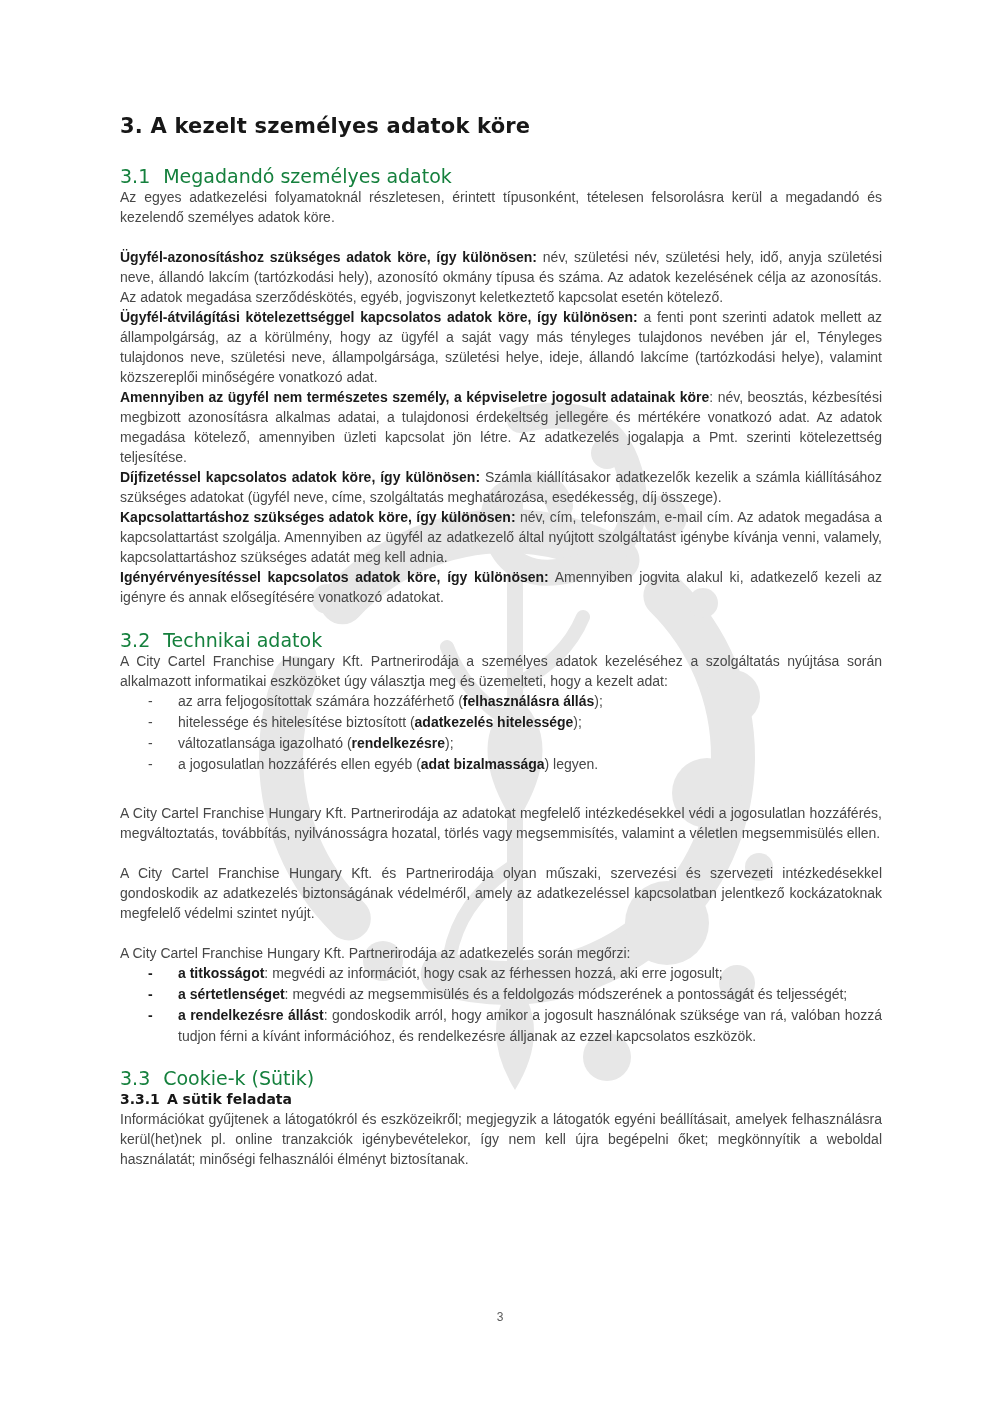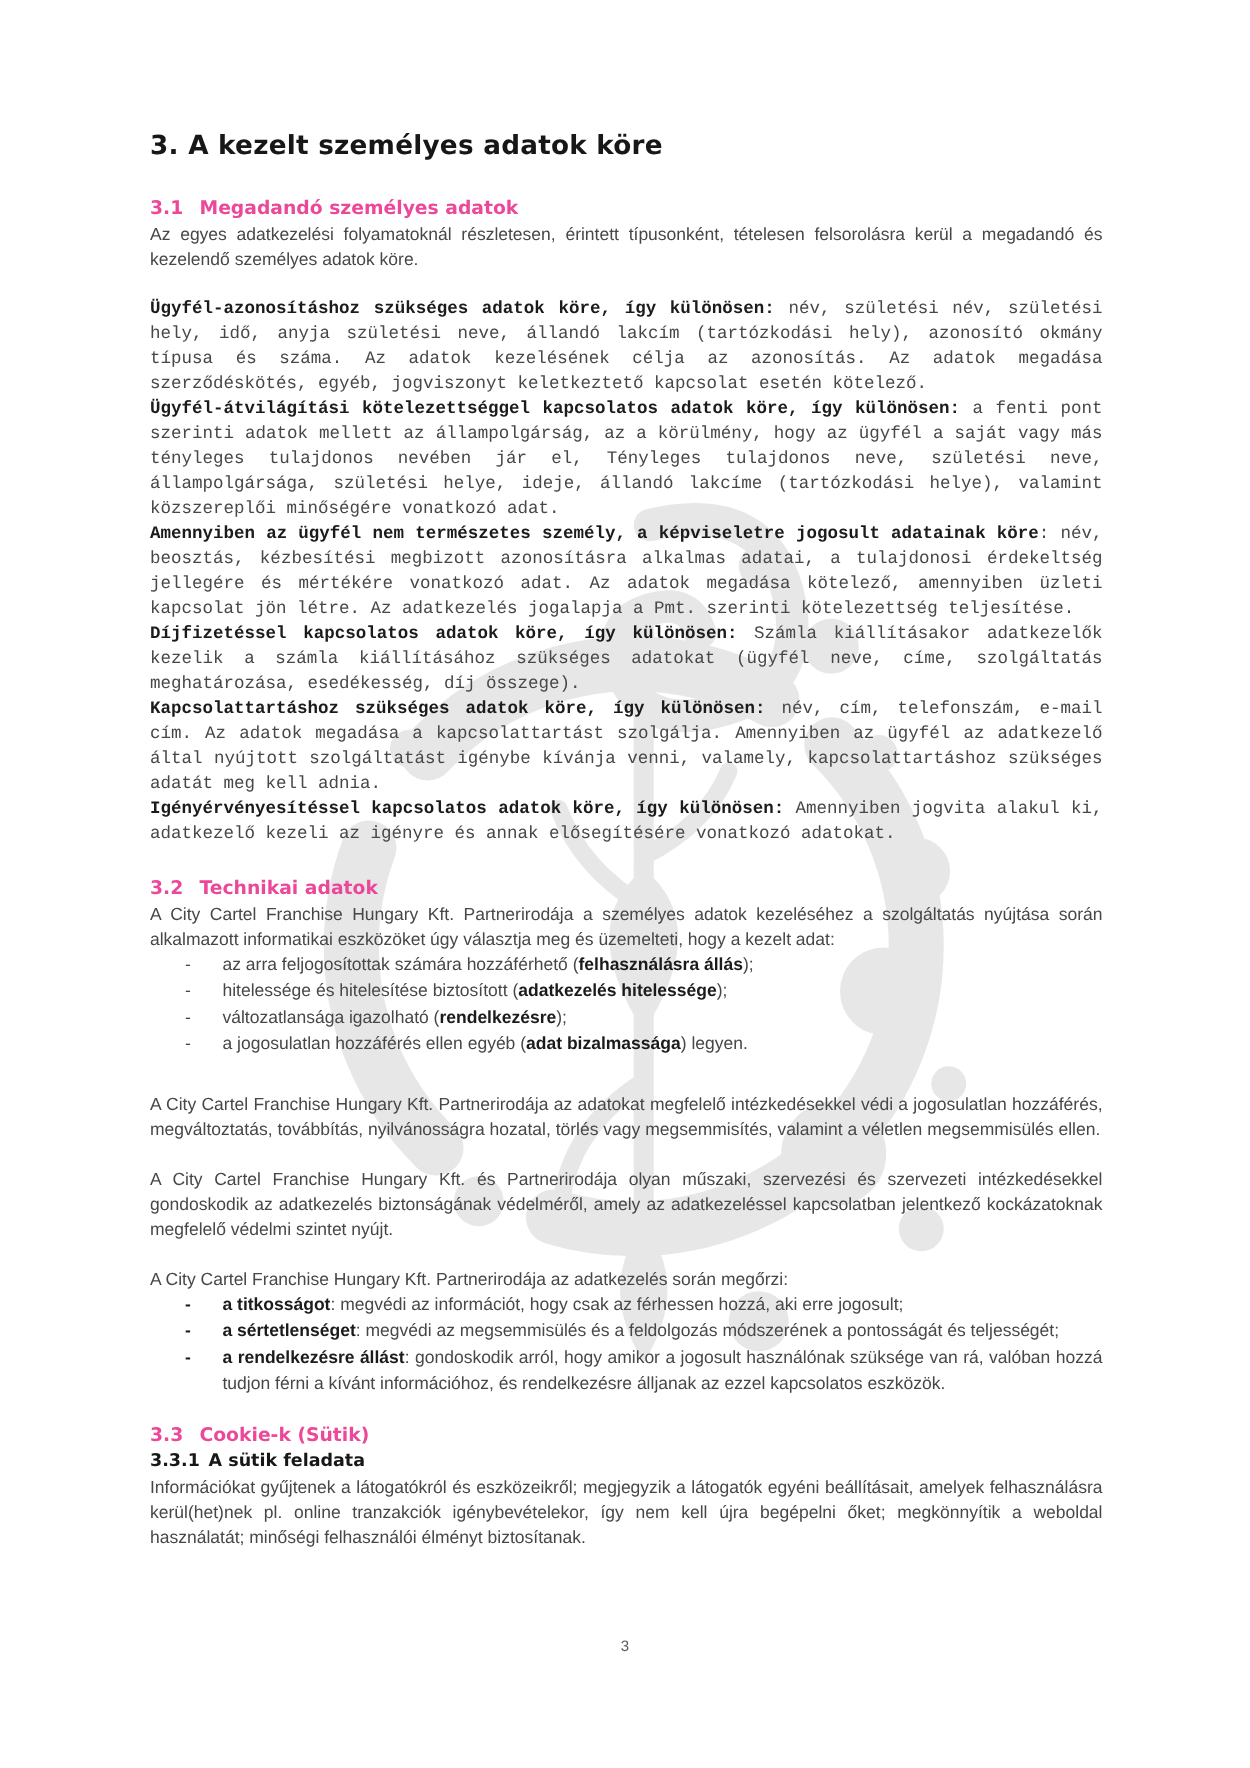--- a/index.html
+++ b/index.html
@@ -14,51 +14,51 @@
   .page { position:absolute; inset:0; }
 
   
   .watermark {
     position:absolute; left:235px; top:395px;
     width:560px; height:740px;
     z-index:0; pointer-events:none;
   }
 
   .content {
-    position:absolute; left:120px; top:104px; width:762px; z-index:1;
+    position:absolute; left:120px; top:114px; width:762px; z-index:1;
   }
 
   h1.doc-title {
     font-family:"DejaVu Sans", "Liberation Sans", sans-serif;
     font-size:21px; font-weight:800; color:#171717;
     letter-spacing:0.2px;
     margin:0 0 27px 0;
   }
   .h2 {
     font-family:"DejaVu Sans", "Liberation Sans", sans-serif;
-    font-size:15px; font-weight:700; color:#ec4899;
+    font-size:19px; font-weight:400; color:#15803d;
     margin:0; line-height:22px;
   }
   .h2 .num { margin-right:13px; }
   .h3 {
     font-family:"DejaVu Sans", "Liberation Sans", sans-serif;
     font-size:14px; font-weight:800; color:#171717;
     margin:0; line-height:20px;
   }
   .h3 .num { margin-right:7px; }
 
   p.body {
     font-size:14px; line-height:20px;
     text-align:justify;
     margin:0;
   }
   p.body b, li b, p.block .lead {
     color:#1b1b1b; font-weight:700;
   }
-  p.block { font-size:14px; line-height:20px; text-align:justify; margin:0;font-family:Liberation Mono, monospace; }
+  p.block { font-size:14px; line-height:20px; text-align:justify; margin:0; }
   p.intro { margin-bottom:20px; }
 
   .gap20 { height:20px; }
   .gap22 { height:22px; }
   .gap28 { height:28px; }
 
   ul.dash-list { list-style:none; margin:0; padding:0; }
   ul.dash-list li {
     position:relative;
     padding-left:58px;

